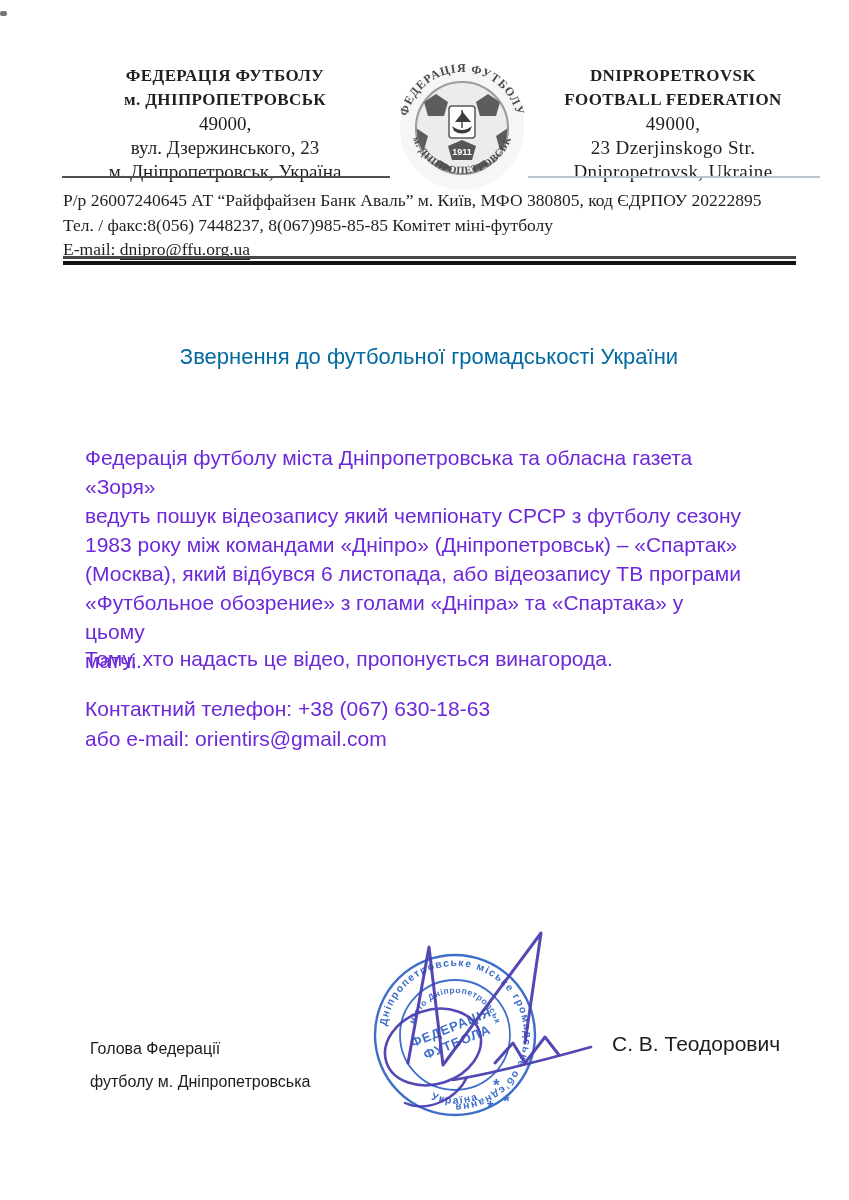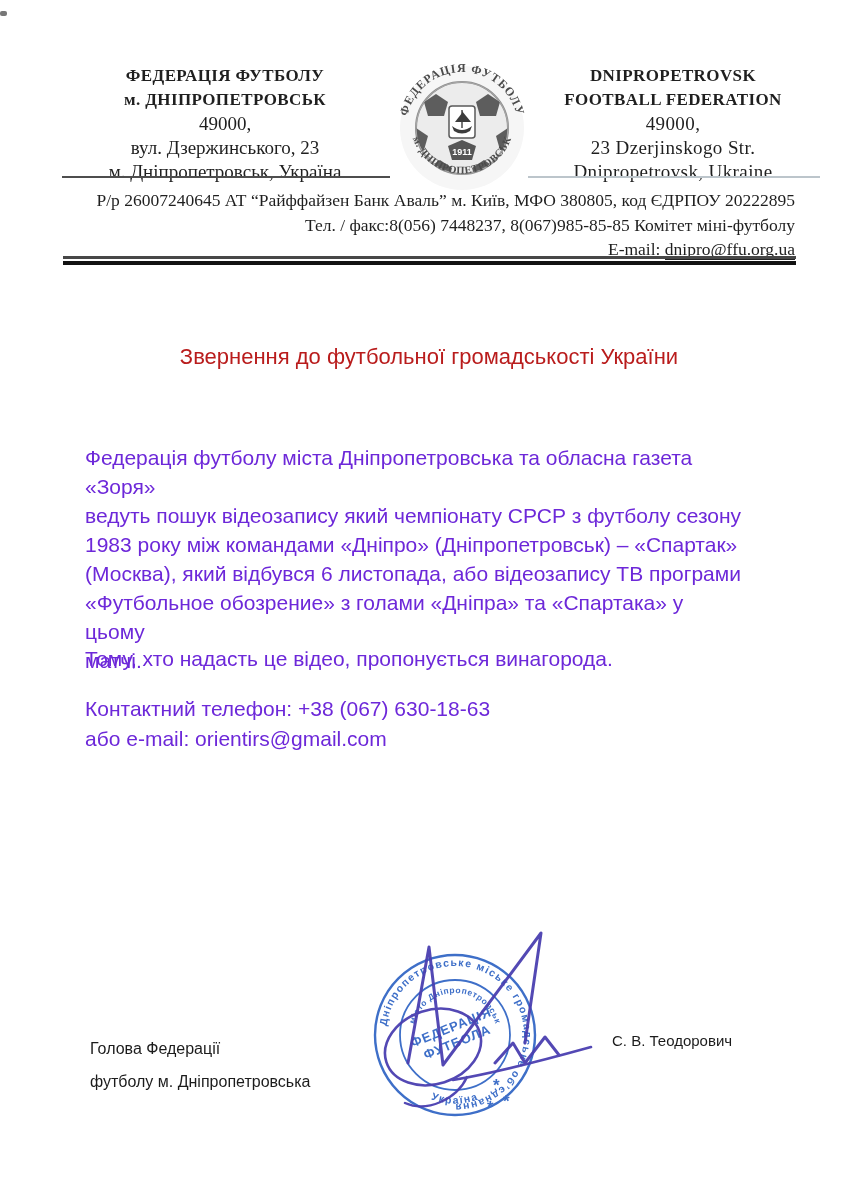--- a/index.html
+++ b/index.html
@@ -12,40 +12,40 @@
 
   
   .hdr-block{position:absolute;top:64px;text-align:center;line-height:24px;font-size:19px;}
   .hdr-left{left:58px;width:334px;}
   .hdr-right{left:522px;width:302px;letter-spacing:.4px;}
   .hdr-bold{font-weight:bold;font-size:17px;letter-spacing:.4px;}
   .hdr-underline-left{position:absolute;left:62px;top:176px;width:328px;border-bottom:2px solid #4e4e4e;}
   .hdr-underline-right{position:absolute;left:528px;top:176px;width:292px;border-bottom:2px solid #bcc5cb;}
   .logo-wrap{position:absolute;left:392px;top:56px;width:140px;height:140px;}
 
-  .bank-lines{position:absolute;left:63px;top:188px;width:732px;text-align:right;font-size:17.5px;line-height:24.5px;}
+  .bank-lines{position:absolute;left:63px;top:188px;width:732px;text-align:left;font-size:17.5px;line-height:24.5px;}
   .email-addr{border-bottom:1.2px solid #222;}
 
   .thick-rule{position:absolute;left:63px;top:256px;width:733px;height:2px;
     border-top:3px solid #474747;border-bottom:4px solid #121212;}
 
   
   .doc-title{position:absolute;left:63px;top:344px;width:732px;text-align:center;
-    font-family:"Liberation Sans", sans-serif;font-size:22px;color:#b91c1c;}
+    font-family:"Liberation Sans", sans-serif;font-size:22px;color:#0369a1;}
   .body-text{position:absolute;left:85px;width:660px;
     font-family:"Liberation Sans", sans-serif;font-size:21px;color:#6d28d9;}
   .p1{top:443px;line-height:29px;}
   .p2{top:636px;line-height:29px;margin-top:8px;}
   .p3{top:694px;line-height:30px;}
 
   
   .footer-left{position:absolute;left:90px;top:1032px;font-family:"Liberation Sans", sans-serif;
     font-size:16px;line-height:33px;color:#1c1c1c;}
   .footer-name{position:absolute;left:612px;top:1032px;font-family:"Liberation Sans", sans-serif;
-    font-size:15px;color:#1c1c1c;}
+    font-size:21px;color:#1c1c1c;}
   .stamp-wrap{position:absolute;left:345px;top:915px;width:300px;height:235px;}
 </style>
 </head>
 <body>
 
 <div class="page">
 
   <div class="speck"></div>
 
   <div class="hdr-block hdr-left">

